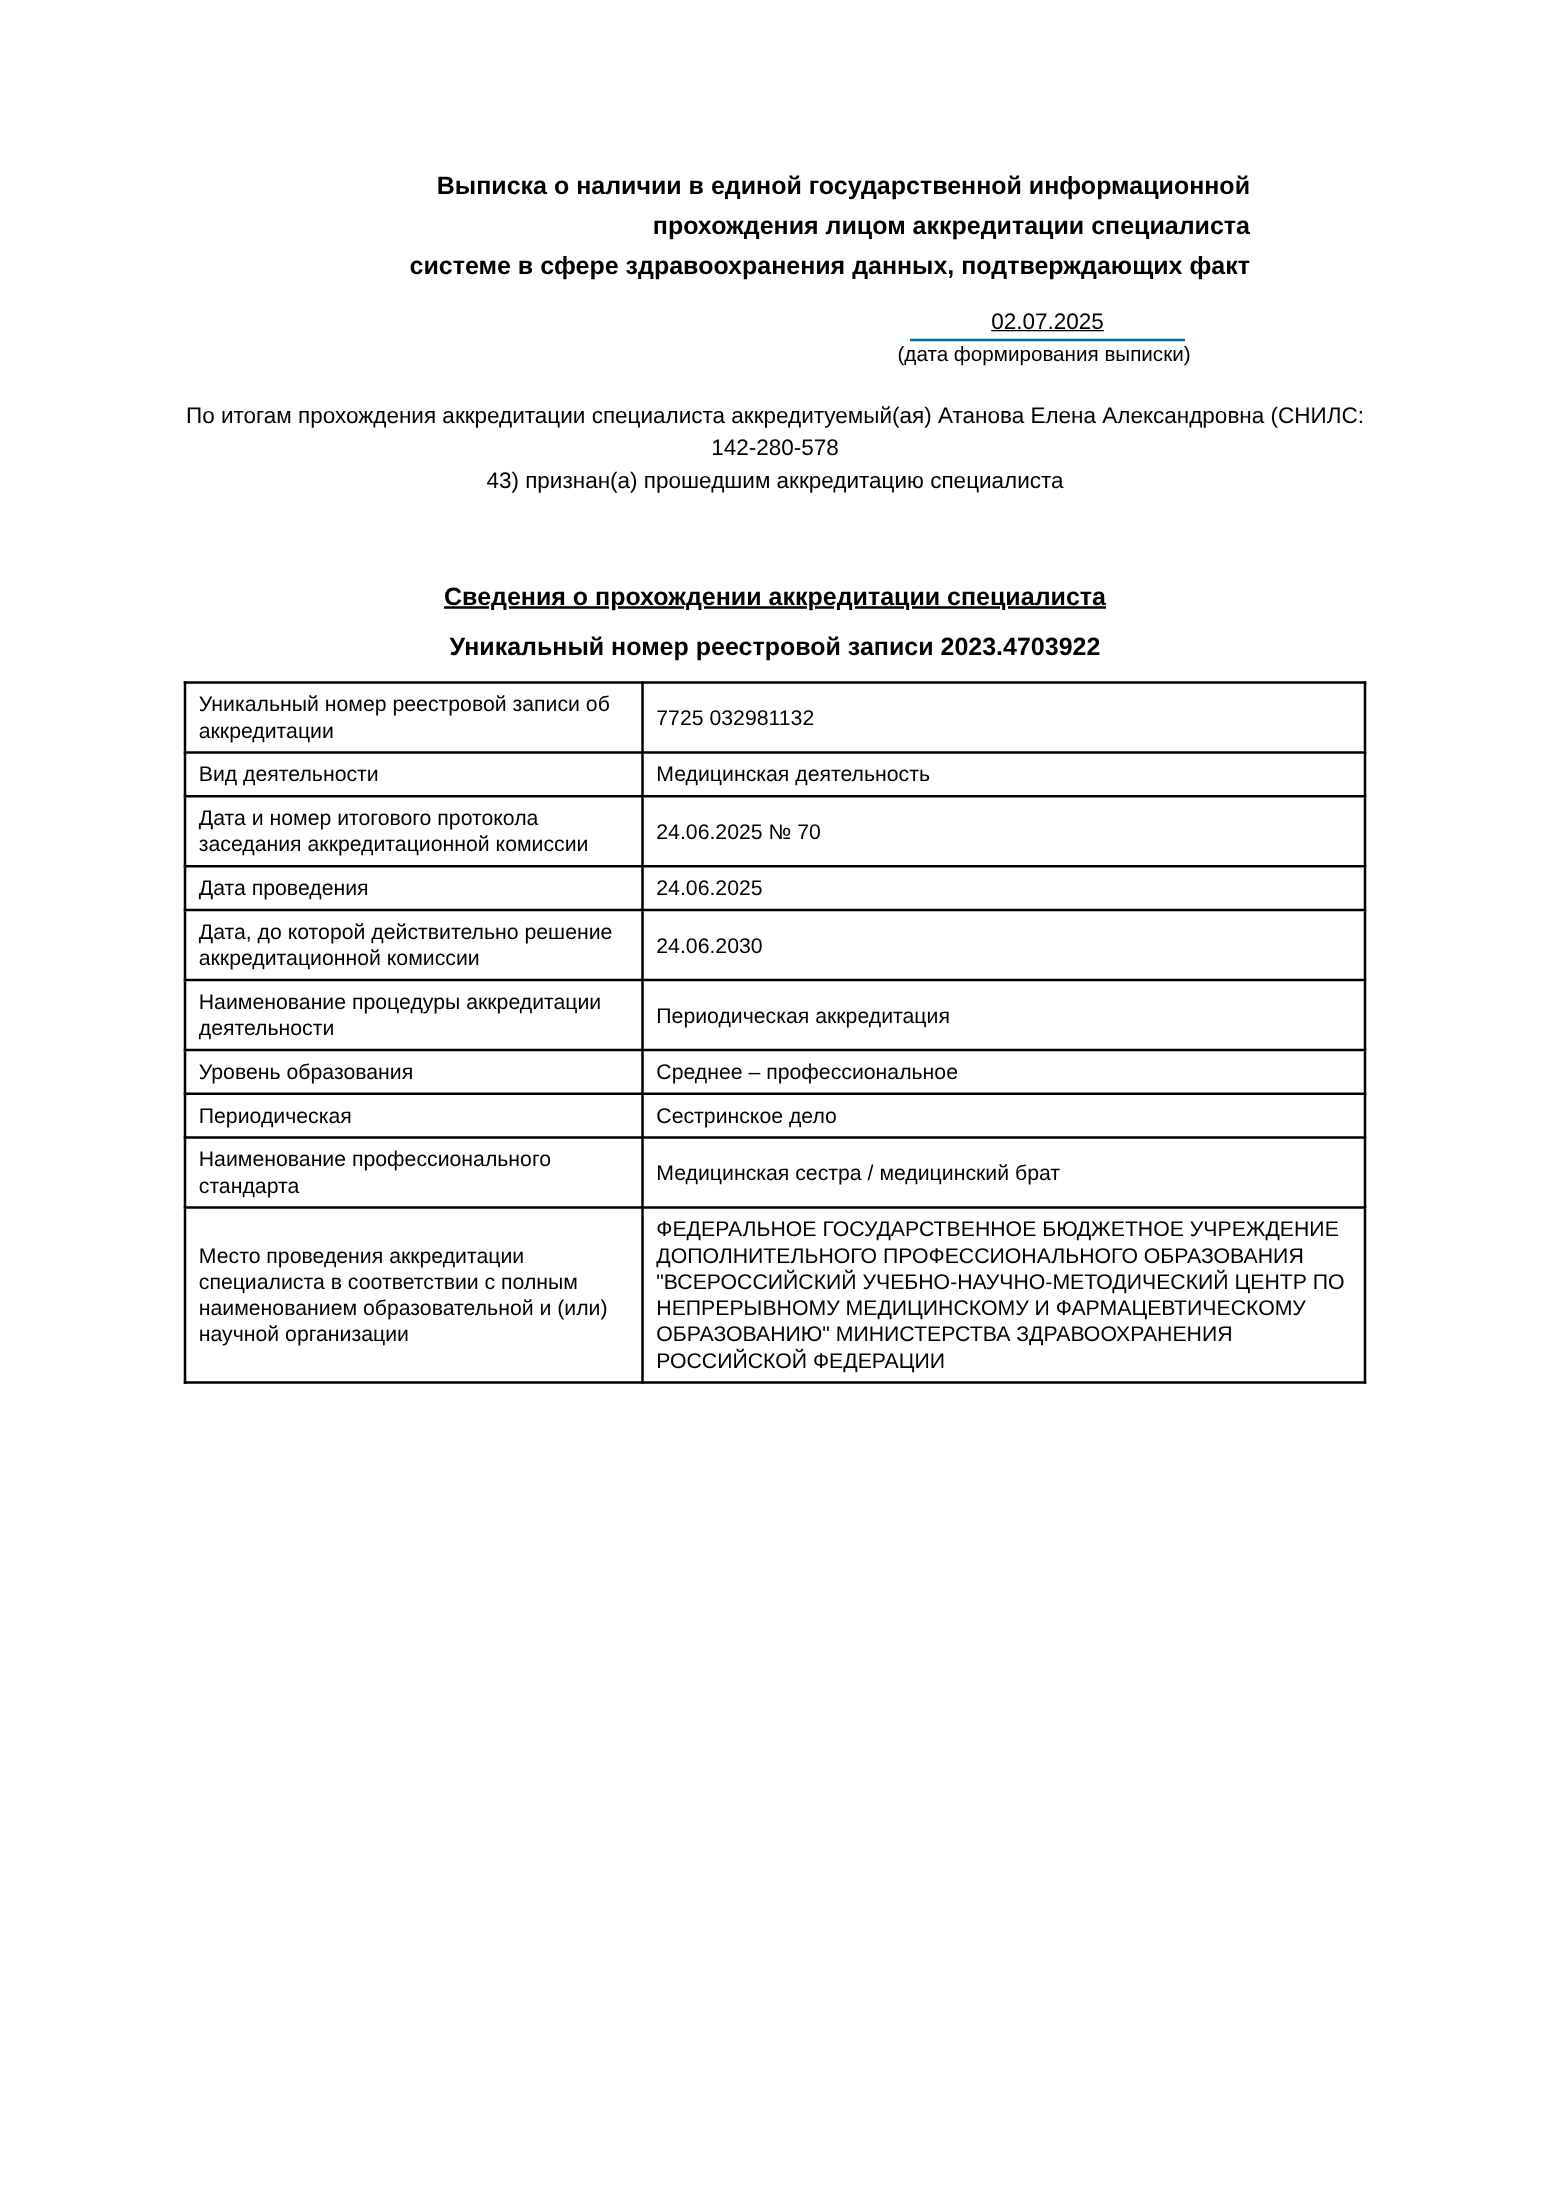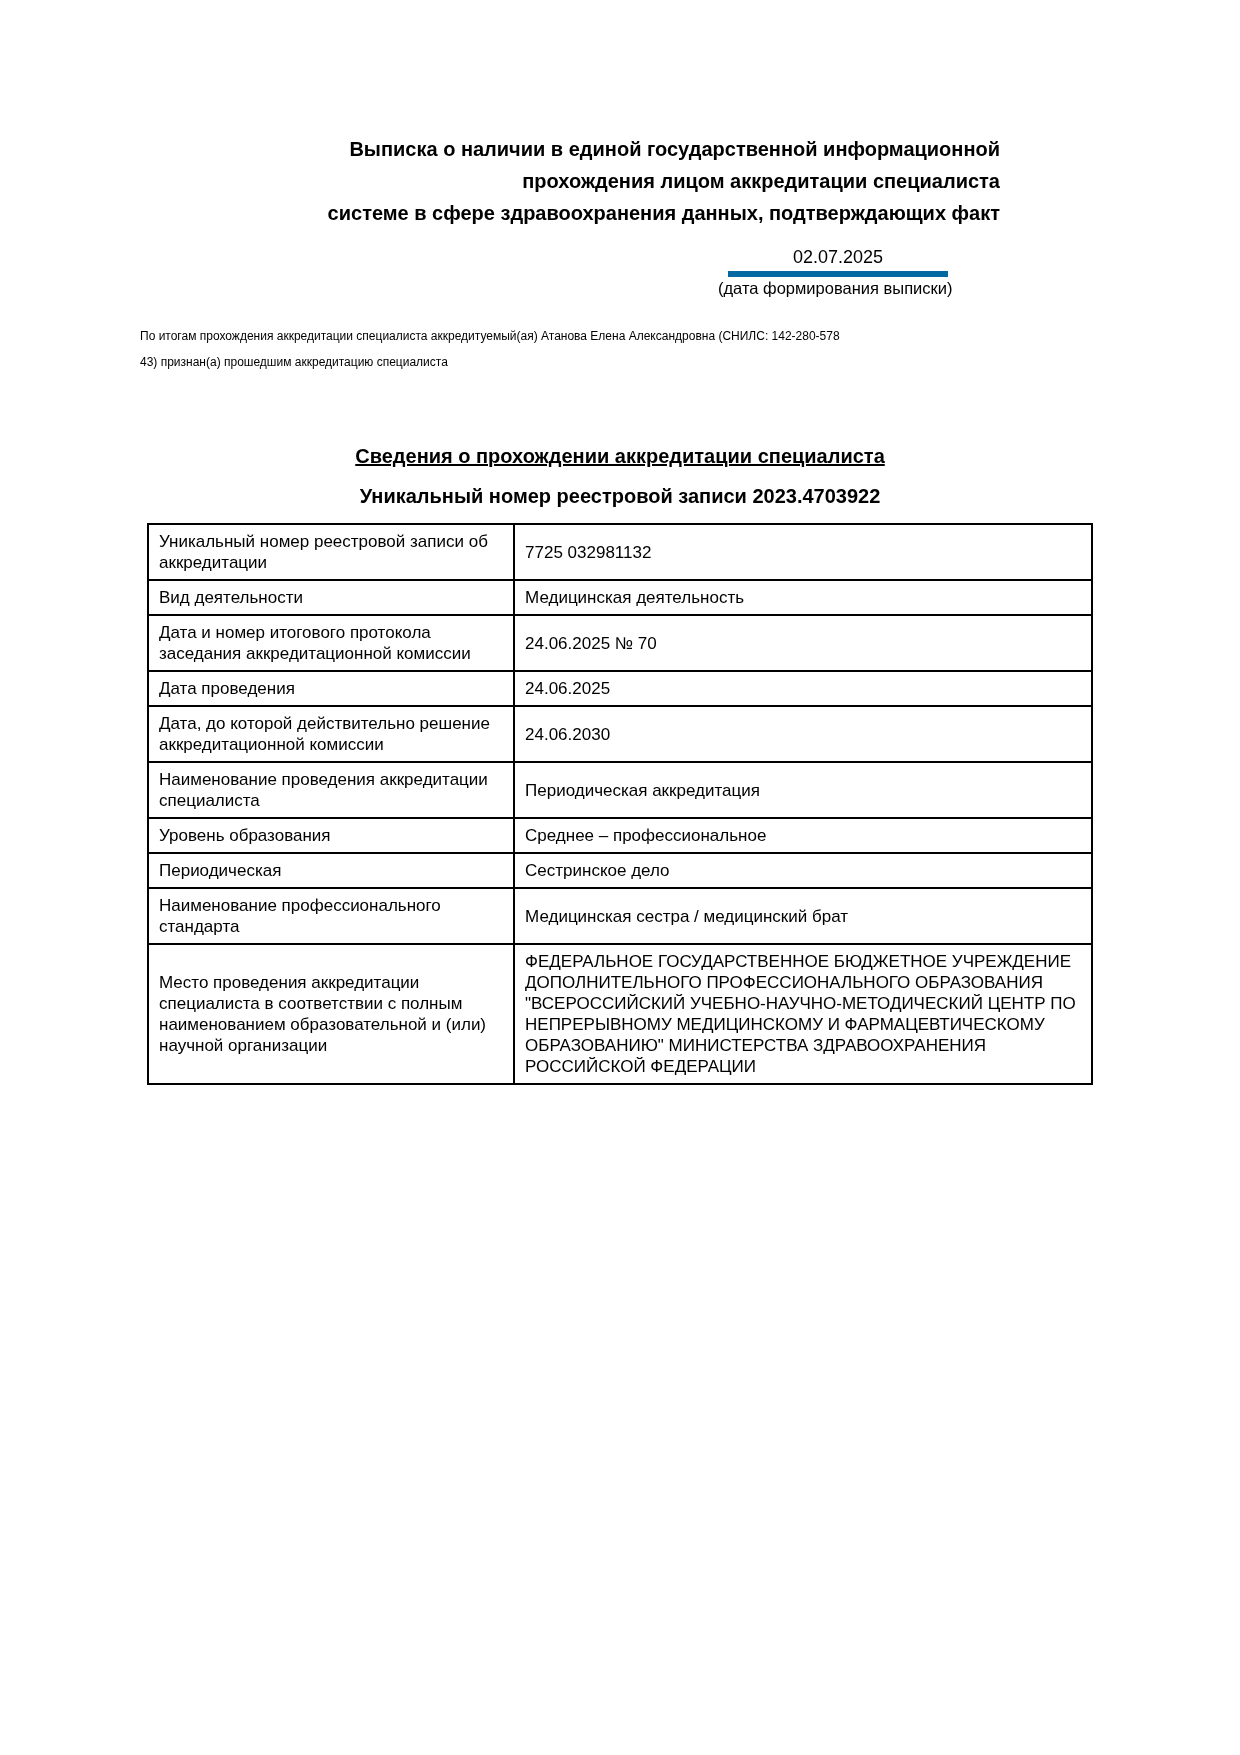--- a/index.html
+++ b/index.html
@@ -28,34 +28,35 @@
   .date-block {
     width: 220px;
     margin: 16px 292px 0 auto;
     text-align: center;
   }
   .date-value {
     display: block;
     font-size: 18px;
     line-height: 24px;
     padding-bottom: 2px;
-    border-bottom: 6px solid #0369a1;
+    border-bottom: 2px solid #0369a1;
+    text-decoration: underline;
   }
   .date-caption {
     display: block;
     font-size: 16.5px;
     line-height: 22px;
     white-space: nowrap;
     margin-left: -10px;
   }
   .intro {
     margin: 24px auto 0 auto;
     width: 960px;
-    text-align: left;
-    font-size: 12px;
+    text-align: center;
+    font-size: 18px;
     line-height: 26px;
   }
   .section-heading {
     margin-top: 70px;
     text-align: center;
     font-size: 20px;
     line-height: 22px;
     text-decoration: underline;
     font-weight: bold;
   }
@@ -125,21 +126,21 @@
         </tr>
         <tr>
           <td class="label-cell">Дата проведения</td>
           <td class="value-cell">24.06.2025</td>
         </tr>
         <tr>
           <td class="label-cell">Дата, до которой действительно решение аккредитационной комиссии</td>
           <td class="value-cell">24.06.2030</td>
         </tr>
         <tr>
-          <td class="label-cell">Наименование проведения аккредитации специалиста</td>
+          <td class="label-cell">Наименование процедуры аккредитации деятельности</td>
           <td class="value-cell">Периодическая аккредитация</td>
         </tr>
         <tr>
           <td class="label-cell">Уровень образования</td>
           <td class="value-cell">Среднее – профессиональное</td>
         </tr>
         <tr>
           <td class="label-cell">Периодическая</td>
           <td class="value-cell">Сестринское дело</td>
         </tr>

